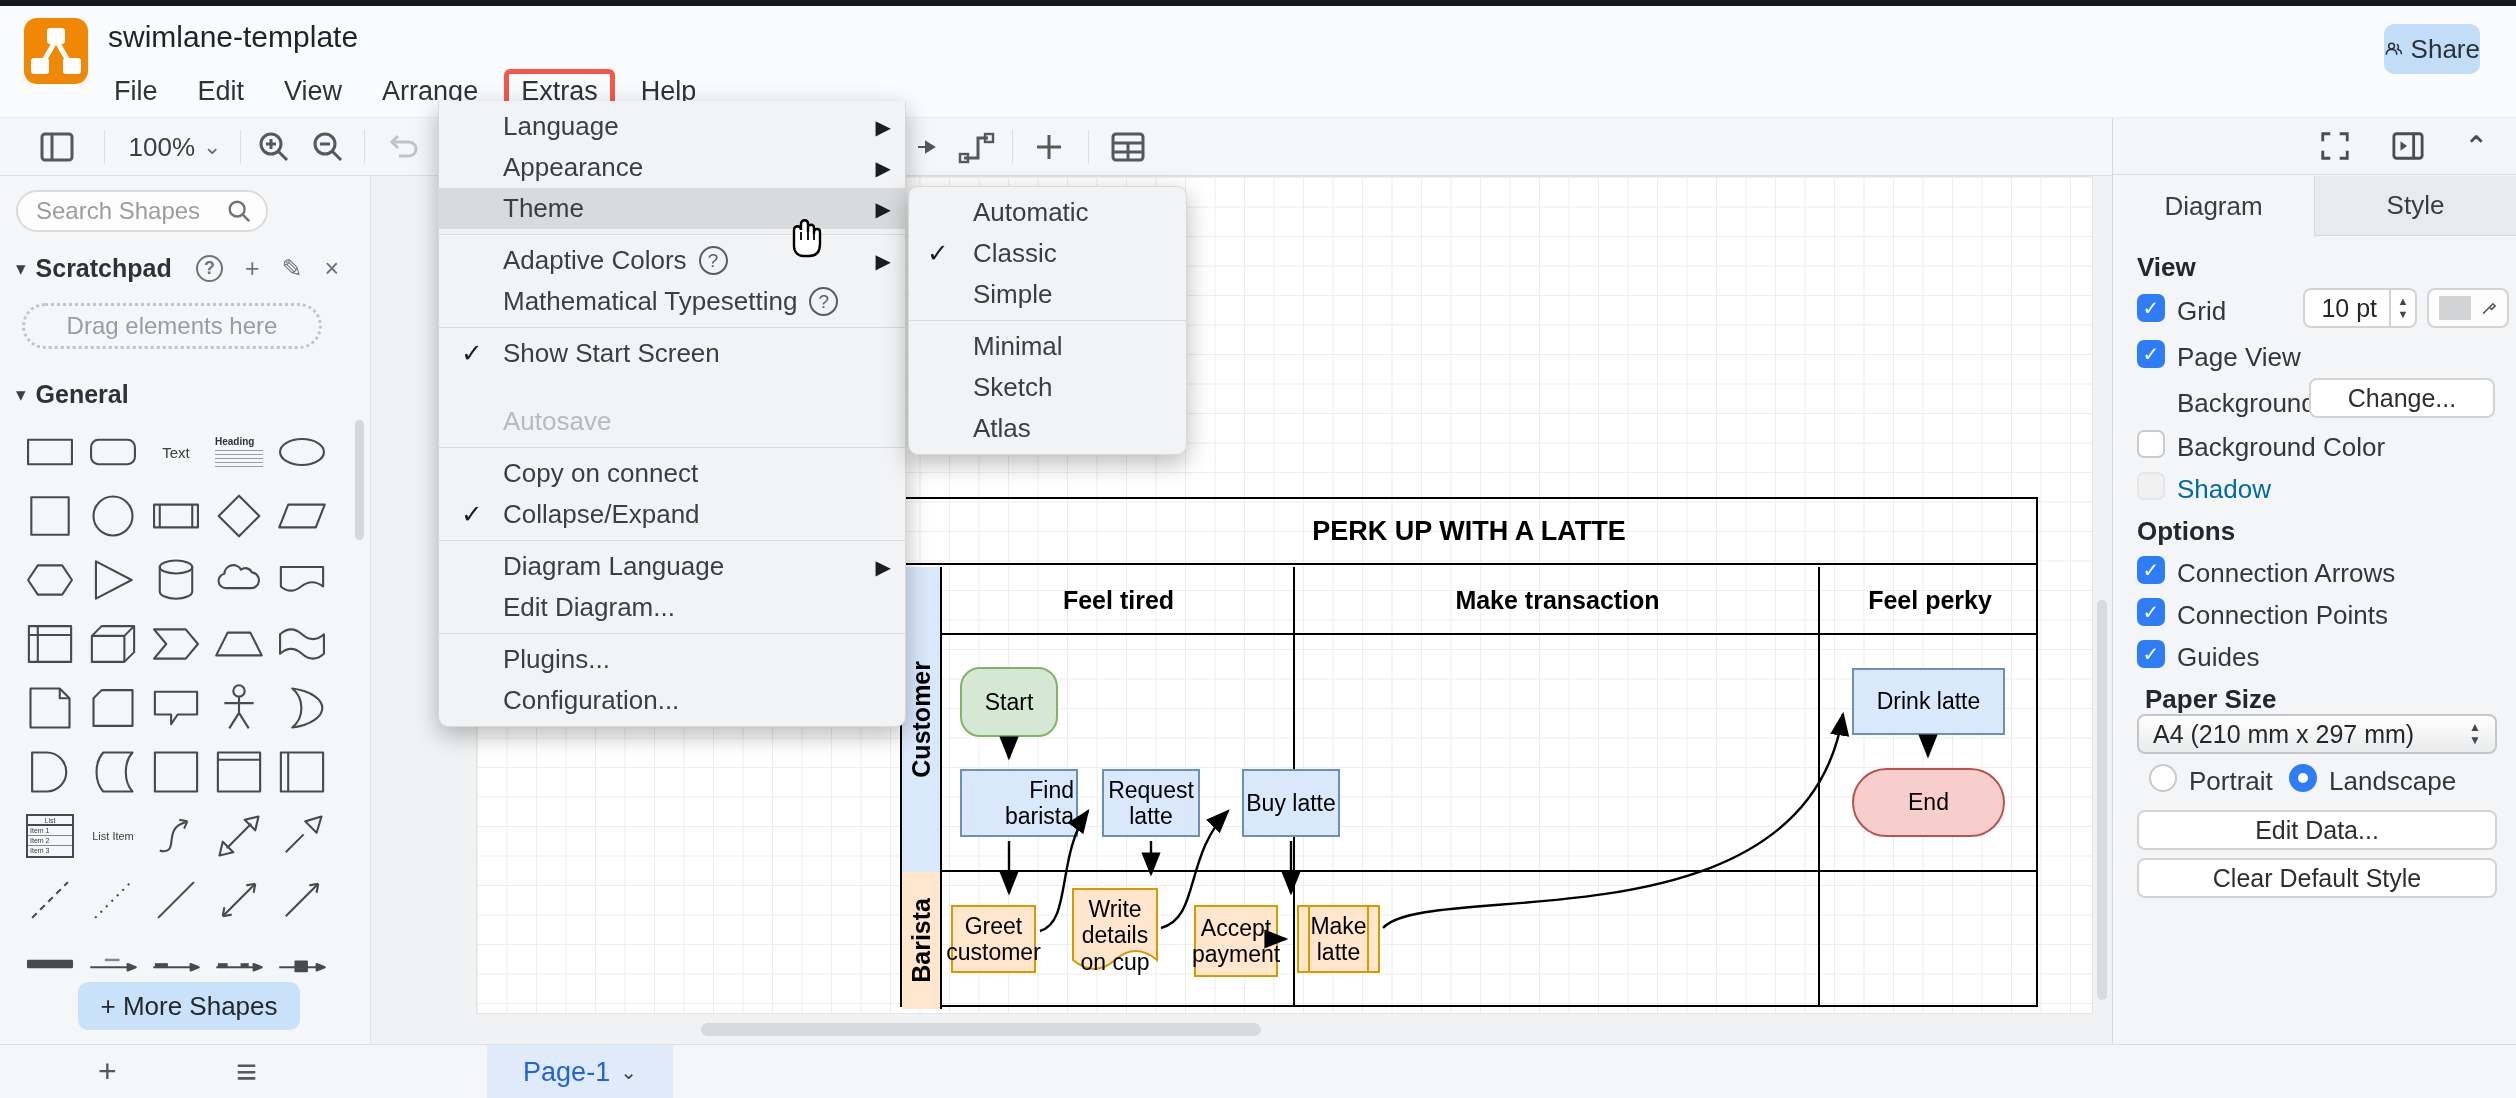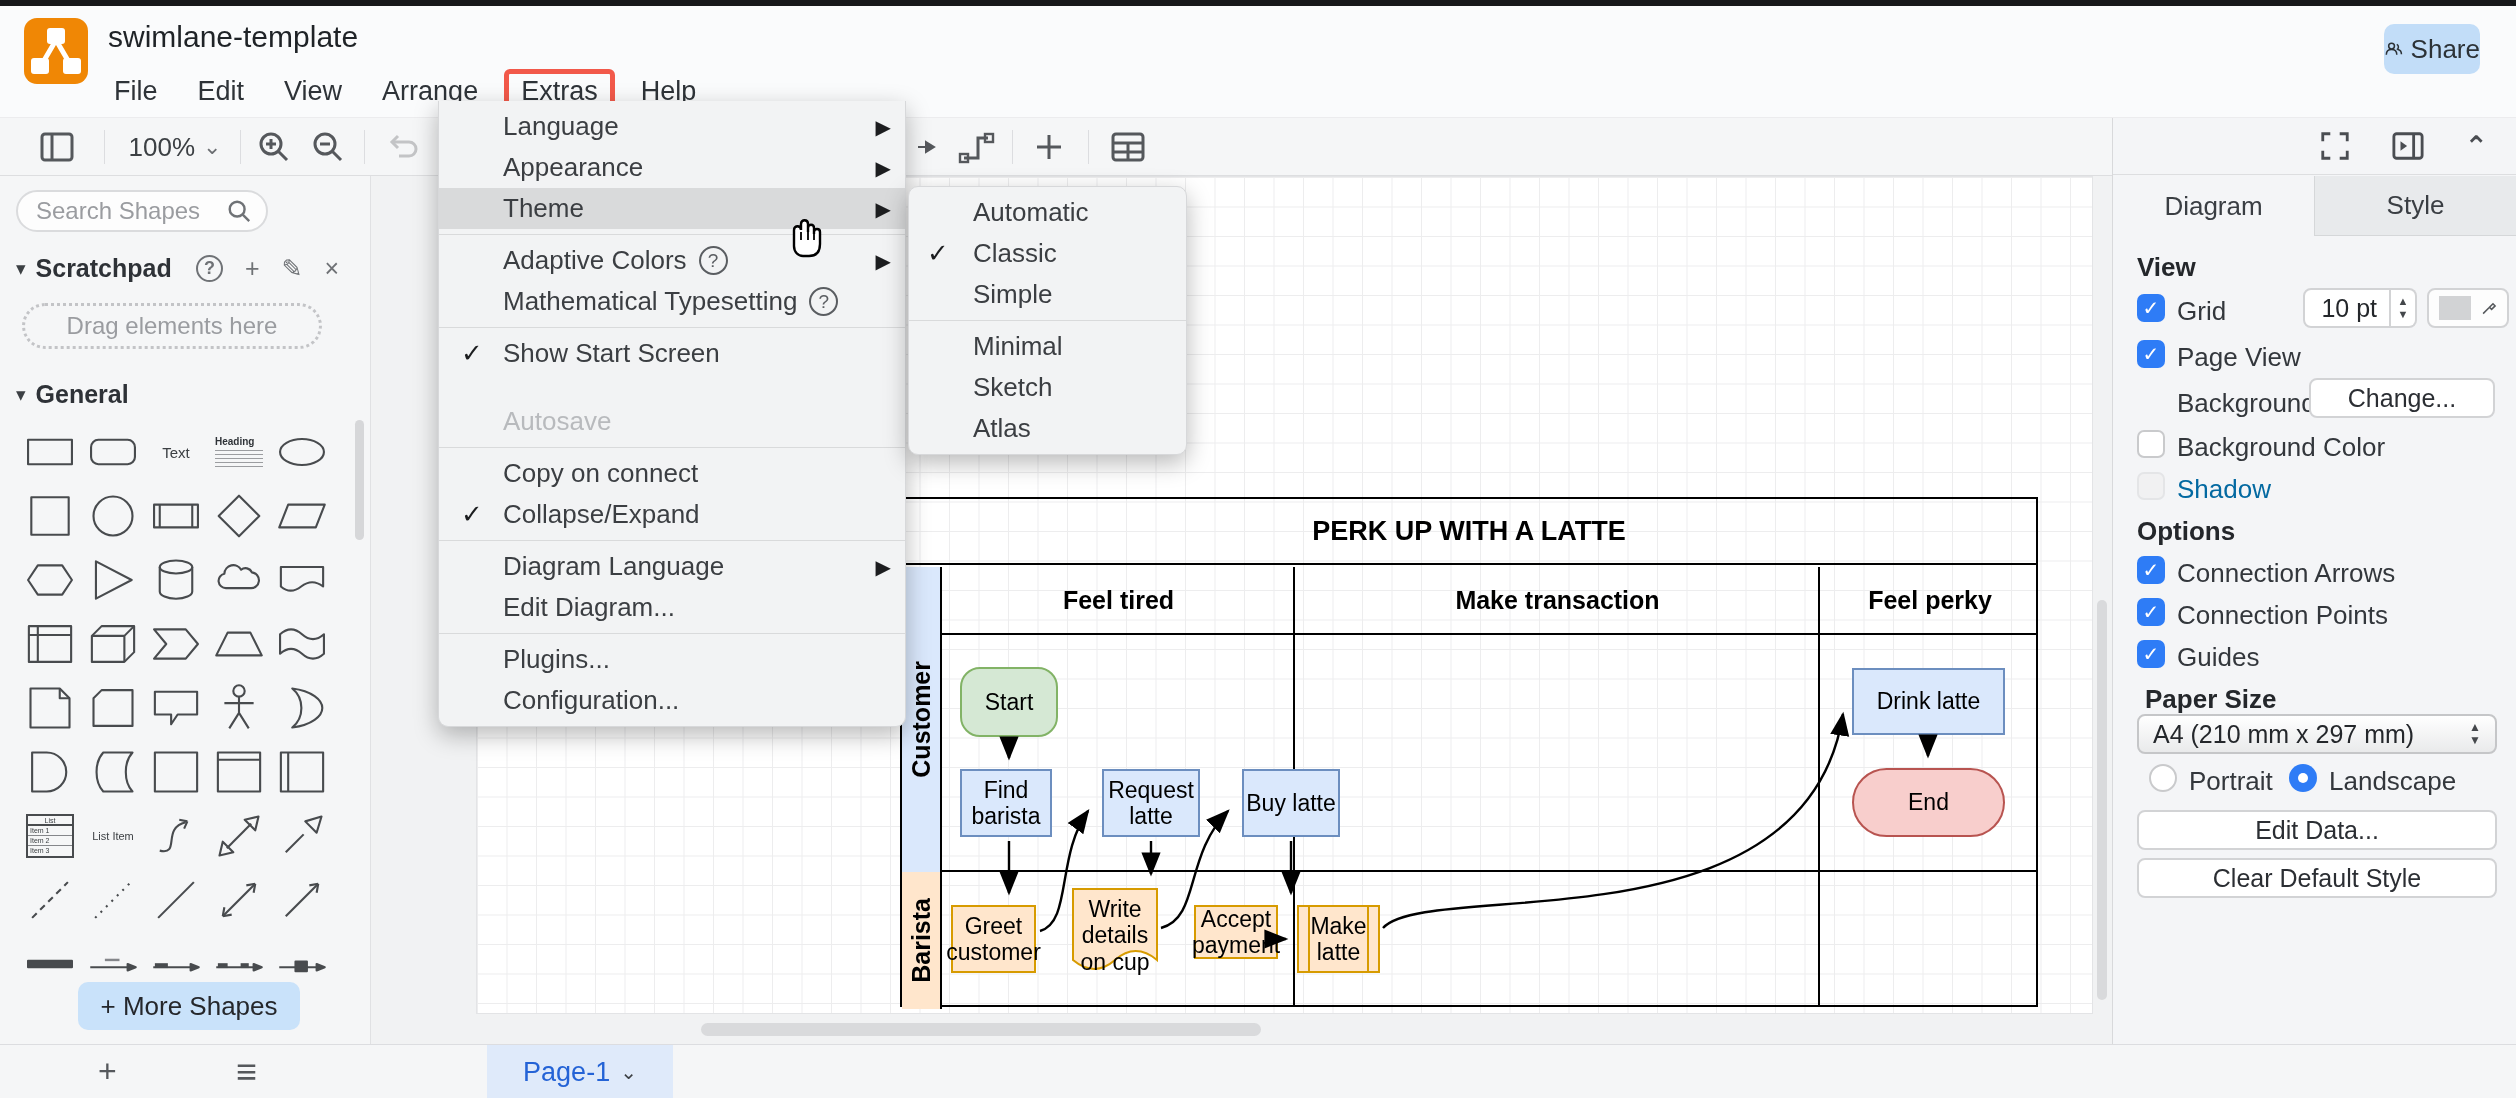--- a/index.html
+++ b/index.html
@@ -265,34 +265,34 @@
         <div class="lane-cell" style="top: 68px; height: 305px; background: rgb(218, 232, 252);">
           <span class="lane-label">Customer</span>
         </div>
         <div class="lane-cell" style="top: 373px; height: 137px; background: rgb(255, 230, 204);">
           <span class="lane-label">Barista</span>
         </div>
       </div>
   </div>
   <div id="nodes-layer" class="abs">
       <div class="node rounded" style="left: 960px; top: 667px; width: 98px; height: 70px; --stroke: #82b366; background: rgb(213, 232, 212); border-color: rgb(130, 179, 102);">Start</div>
-      <div class="node rect" style="left: 960px; top: 769px; width: 92px; height: 68px; --stroke: #6c8ebf; background: rgb(218, 232, 252); border-color: rgb(108, 142, 191);">Find barista</div>
+      <div class="node rect" style="left: 960px; top: 769px; width: 118px; height: 68px; --stroke: #6c8ebf; background: rgb(218, 232, 252); border-color: rgb(108, 142, 191); text-align: right;">Find barista</div>
       <div class="node rect" style="left: 1102px; top: 769px; width: 98px; height: 68px; --stroke: #6c8ebf; background: rgb(218, 232, 252); border-color: rgb(108, 142, 191);">Request latte</div>
       <div class="node rect" style="left: 1242px; top: 769px; width: 98px; height: 68px; --stroke: #6c8ebf; background: rgb(218, 232, 252); border-color: rgb(108, 142, 191);">Buy latte</div>
       <div class="node rect" style="left: 1852px; top: 668px; width: 153px; height: 67px; --stroke: #6c8ebf; background: rgb(218, 232, 252); border-color: rgb(108, 142, 191);">Drink latte</div>
       <div class="node pill" style="left: 1852px; top: 768px; width: 153px; height: 69px; --stroke: #b85450; background: rgb(248, 206, 204); border-color: rgb(184, 84, 80);">End</div>
       <div class="node rect" style="left: 951px; top: 905px; width: 85px; height: 68px; --stroke: #d79b00; background: rgb(255, 230, 204); border-color: rgb(215, 155, 0);">Greet customer</div>
       <div class="node document" style="left: 1072px; top: 888px; width: 86px; height: 100px; --stroke: #d79b00;">
         <svg width="86" height="100" viewBox="0 0 86 100">
       <path d="M1 1 H85 V72 C70.52 60 56.760000000000005 60 43 72
                C29.240000000000002 84 15.479999999999999 84 1 72 Z" fill="#ffe6cc" stroke="#d79b00" stroke-width="2"></path>
         </svg>
       <div class="doc-label">Write details on cup</div>
       </div>
-      <div class="node rect" style="left: 1194px; top: 905px; width: 84px; height: 54px; --stroke: #d79b00; background: rgb(255, 230, 204); border-color: rgb(215, 155, 0);">Accept payment</div>
+      <div class="node rect" style="left: 1194px; top: 905px; width: 84px; height: 72px; --stroke: #d79b00; background: rgb(255, 230, 204); border-color: rgb(215, 155, 0);">Accept payment</div>
       <div class="node process" style="left: 1297px; top: 905px; width: 83px; height: 68px; --stroke: #d79b00; background: rgb(255, 230, 204); border-color: rgb(215, 155, 0);">Make latte</div>
     </div>
 
   <svg id="edges" class="abs" viewBox="0 0 2516 1098">
     <defs>
       <marker id="ah" markerWidth="12" markerHeight="10" refX="9" refY="4" orient="auto">
         <path d="M0,0 L10,4 L0,8 Z" fill="#000"></path>
       </marker>
     </defs>
     <g fill="none" stroke="#000" stroke-width="2.4">

